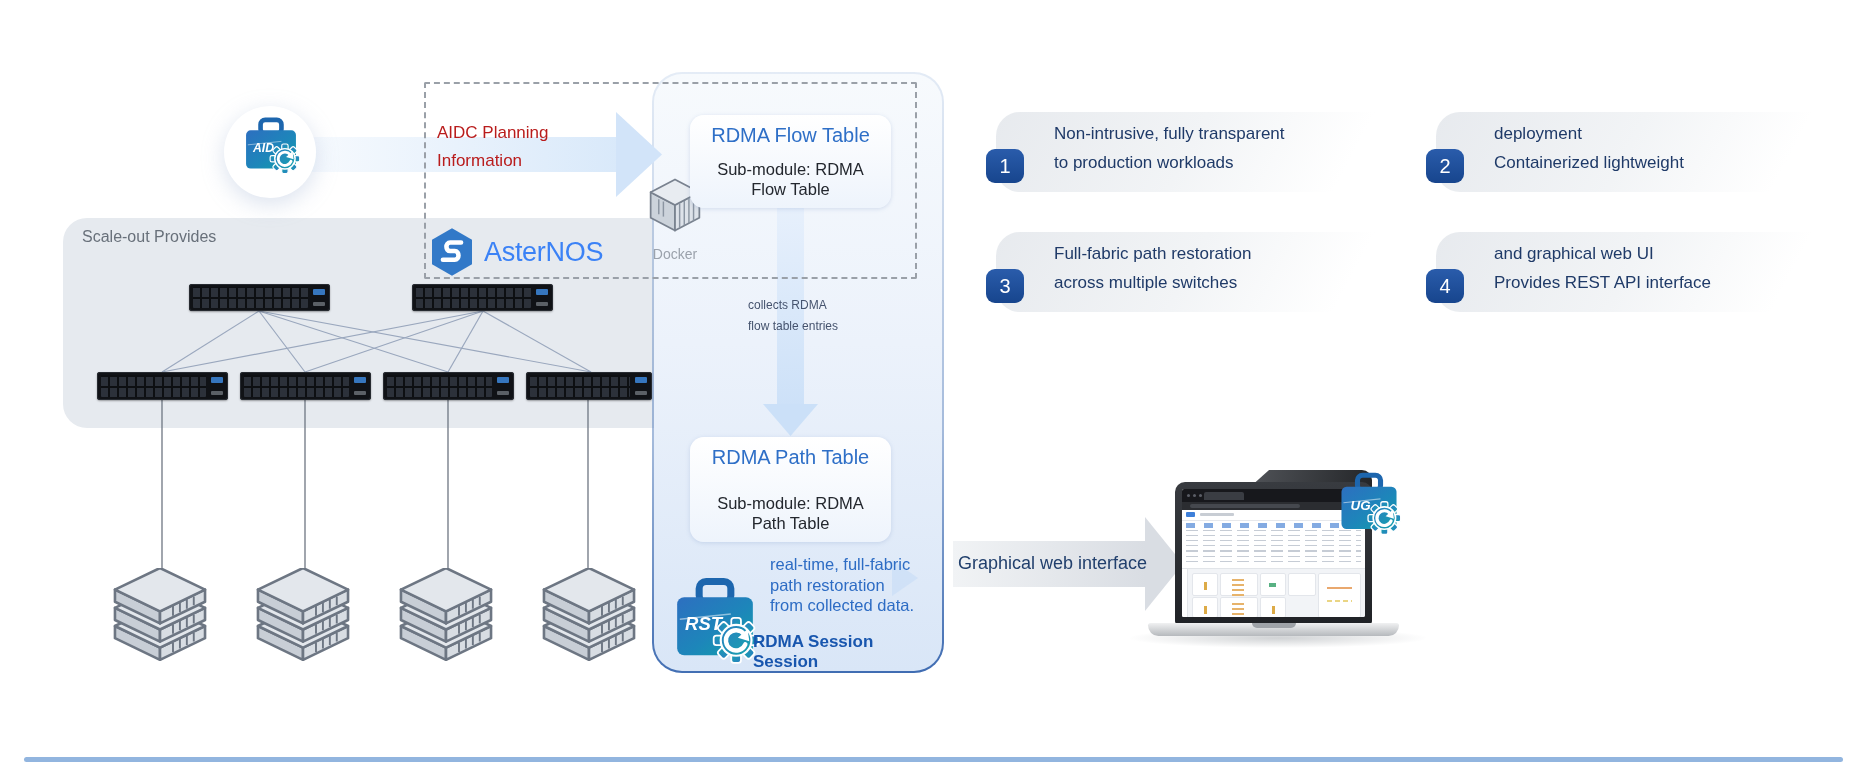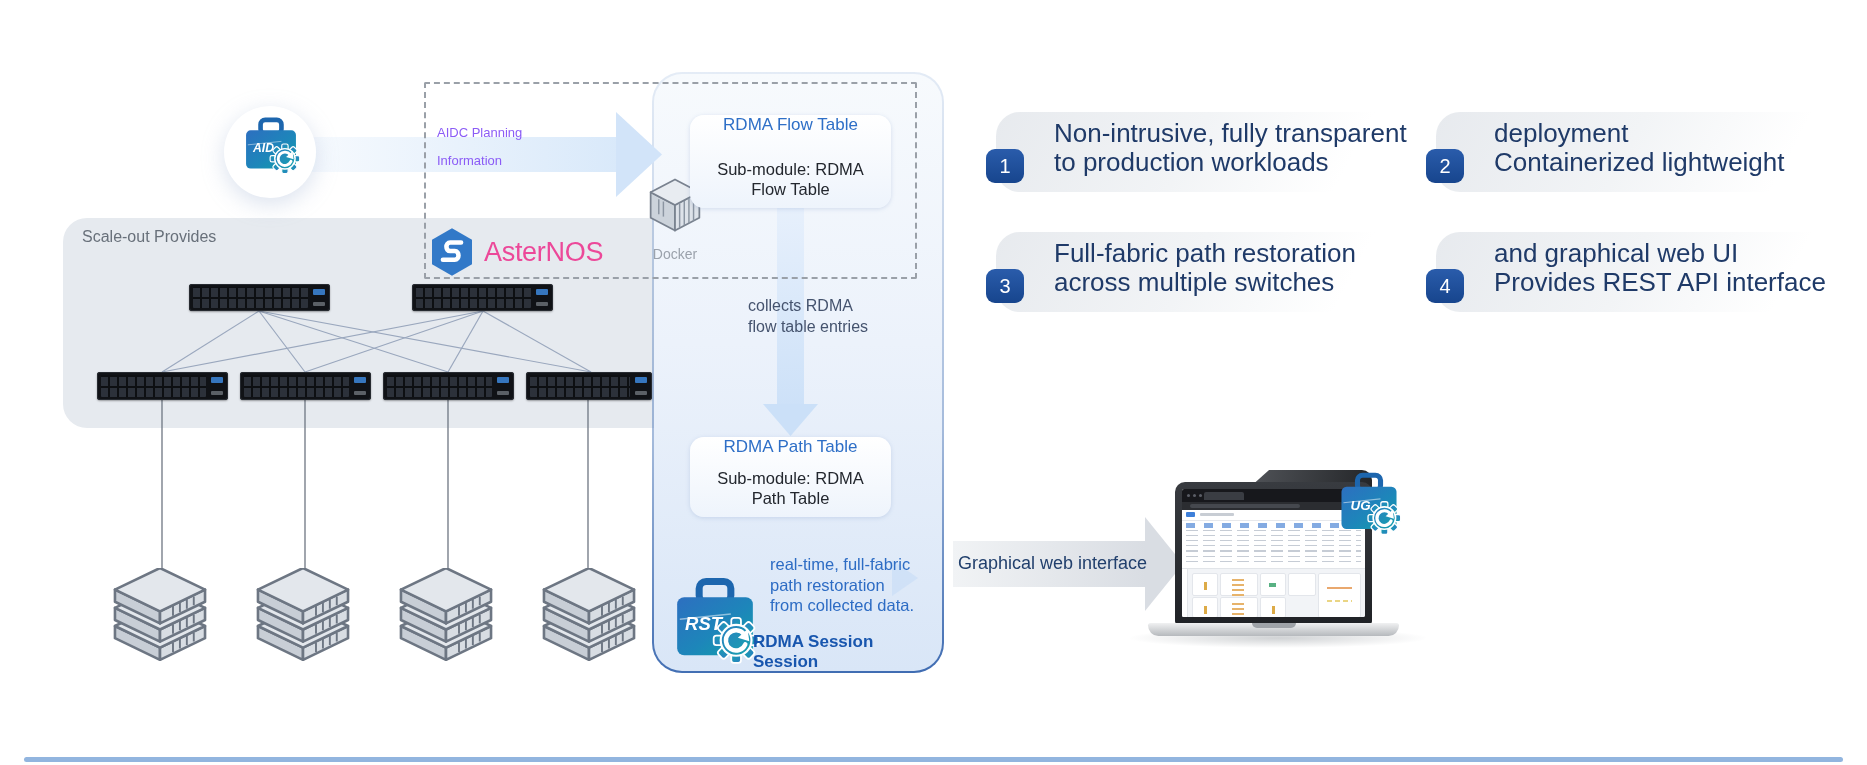--- a/index.html
+++ b/index.html
@@ -42,50 +42,50 @@
          clip-path:polygon(0 0,100% 0,50% 100%);}
   .exit-chevron{left:892px;top:560px;width:26px;height:36px;background:rgba(198,220,246,.6);z-index:6;
          clip-path:polygon(0 0,100% 50%,0 100%);}
 
   .dashed-box{left:424px;top:82px;width:489px;height:193px;border:2px dashed #9aa0a8;border-radius:2px;z-index:6;}
 
   .aid-halo{left:224px;top:106px;width:92px;height:92px;border-radius:50%;background:#fff;z-index:6;
          box-shadow:0 6px 22px rgba(160,180,210,.38);}
   .aid-icon{left:242px;top:117px;z-index:7;}
 
-  .aidc-label{left:437px;top:119px;font-size:13px;line-height:27.5px;color:#8b5cf6;z-index:7;}
+  .aidc-label{left:437px;top:119px;font-size:17px;line-height:27.5px;color:#b91c1c;z-index:7;}
 
   .asternos{left:429px;top:227px;z-index:7;display:flex;align-items:center;gap:9px;}
-  .asternos-text{font-size:27px;color:#ec4899;font-weight:500;letter-spacing:-.3px;}
+  .asternos-text{font-size:27px;color:#3b82f6;font-weight:500;letter-spacing:-.3px;}
 
   .docker-cube{left:646px;top:176px;z-index:7;}
   .docker-label{left:644px;top:246px;width:62px;text-align:center;font-size:14px;color:#9ba2ac;z-index:7;}
 
   .mod-box{width:201px;border-radius:14px;z-index:8;
            background:linear-gradient(180deg,#ffffff 0%,#eef4fc 100%);
            box-shadow:0 1px 4px rgba(110,140,190,.25);
            display:flex;flex-direction:column;align-items:center;}
   .flow-box{left:690px;top:115px;height:93px;}
-  .path-box{left:690px;top:437px;height:80px;}
-  .mod-title{font-size:17px;color:#2e6fc7;}
+  .path-box{left:690px;top:437px;height:105px;}
+  .mod-title{font-size:20px;color:#2e6fc7;margin-top:9px;}
   .mod-sub{font-size:16.5px;color:#23272e;line-height:20px;text-align:center;margin-top:auto;margin-bottom:9px;}
 
-  .collects{left:748px;top:295px;font-size:16px;line-height:21px;color:#45536e;z-index:8;}
+  .collects{left:748px;top:295px;font-size:12px;line-height:21px;color:#45536e;z-index:8;}
 
   .rst-icon{left:668px;top:577px;z-index:8;}
   .rst-note{left:770px;top:554px;font-size:16.5px;line-height:20.5px;color:#2d6cc4;z-index:8;}
   .tracer-label{left:753px;top:632px;width:186px;font-size:17px;font-weight:bold;color:#1856ae;z-index:8;}
 
   
   .fcard{width:432px;height:80px;border-radius:24px;z-index:3;
          background:linear-gradient(118deg,#e7eaee 0%,#f2f4f6 45%,#ffffff 80%);}
   .fbadge{position:absolute;left:-10px;top:37px;width:38px;height:34px;border-radius:9px;
          background:linear-gradient(180deg,#2a5cab,#17458d);color:#fff;font-size:20px;
          display:flex;align-items:center;justify-content:center;}
-  .ftext{padding:7px 8px 0 58px;font-size:26px;line-height:29px;color:#1f3a68;}
+  .ftext{padding:7px 8px 0 58px;font-size:17px;line-height:29px;color:#1f3a68;}
 
   
   .web-arrow-body{left:953px;top:541px;width:192px;height:46px;z-index:2;
          background:linear-gradient(90deg,#f1f3f5,#d9dde3);}
   .web-arrow-head{left:1145px;top:517px;width:38px;height:94px;background:#d9dde3;z-index:2;
          clip-path:polygon(0 0,100% 50%,0 100%);}
   .web-label{left:958px;top:553px;font-size:18px;color:#22406d;z-index:3;}
 
   .lt-shadow{left:1128px;top:628px;width:300px;height:20px;z-index:1;
          background:radial-gradient(closest-side,rgba(40,50,60,.22),rgba(40,50,60,0));}

